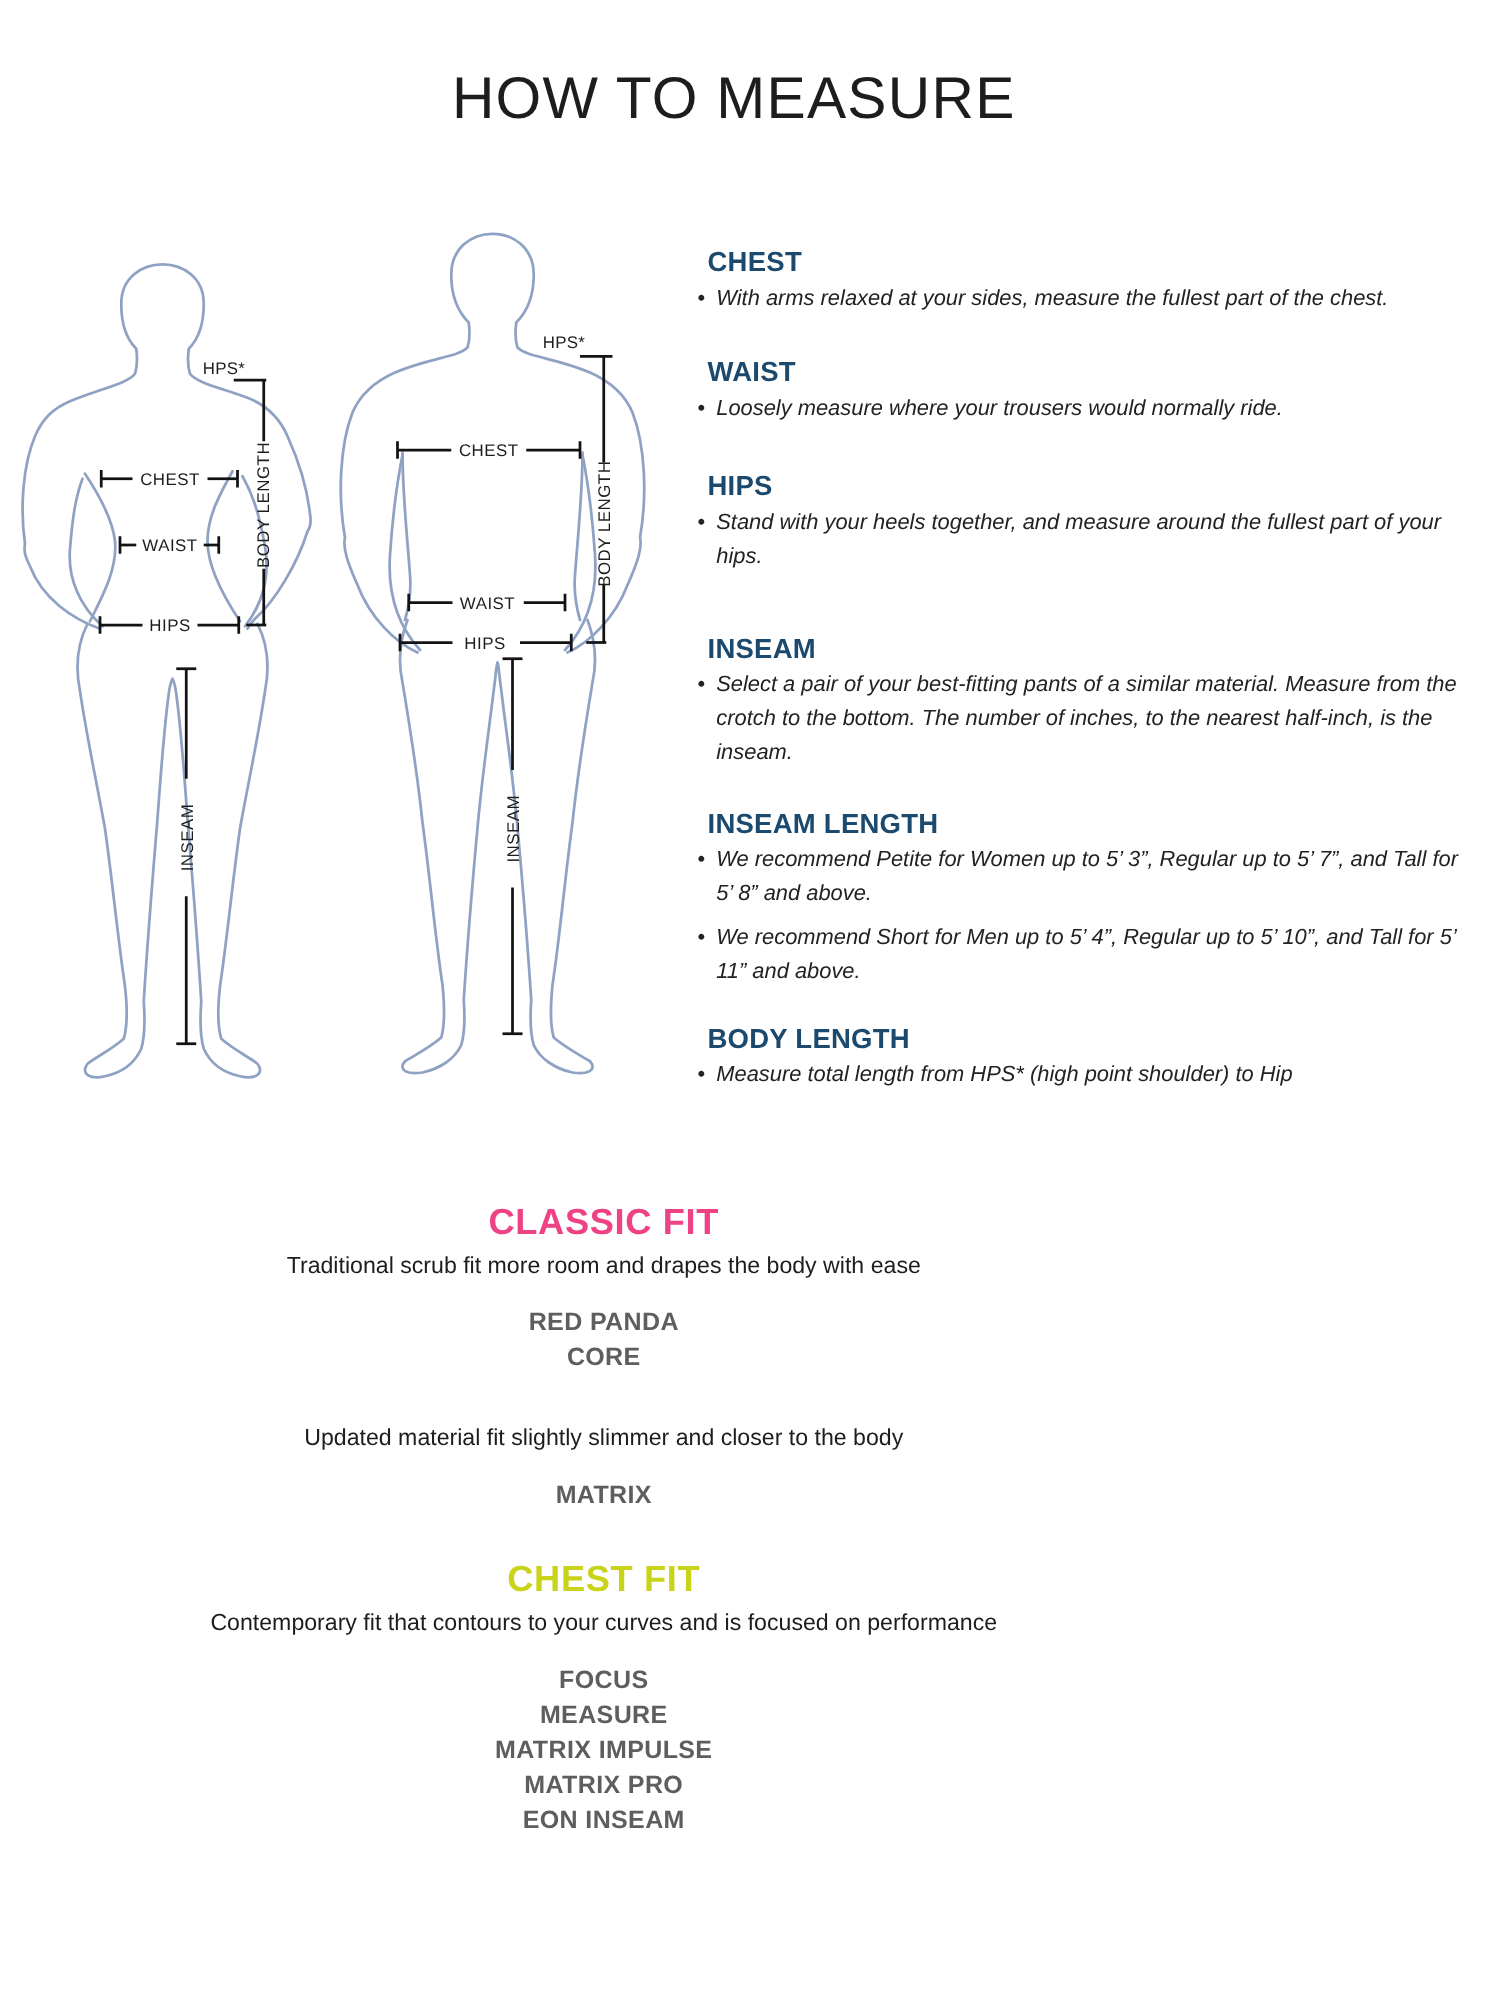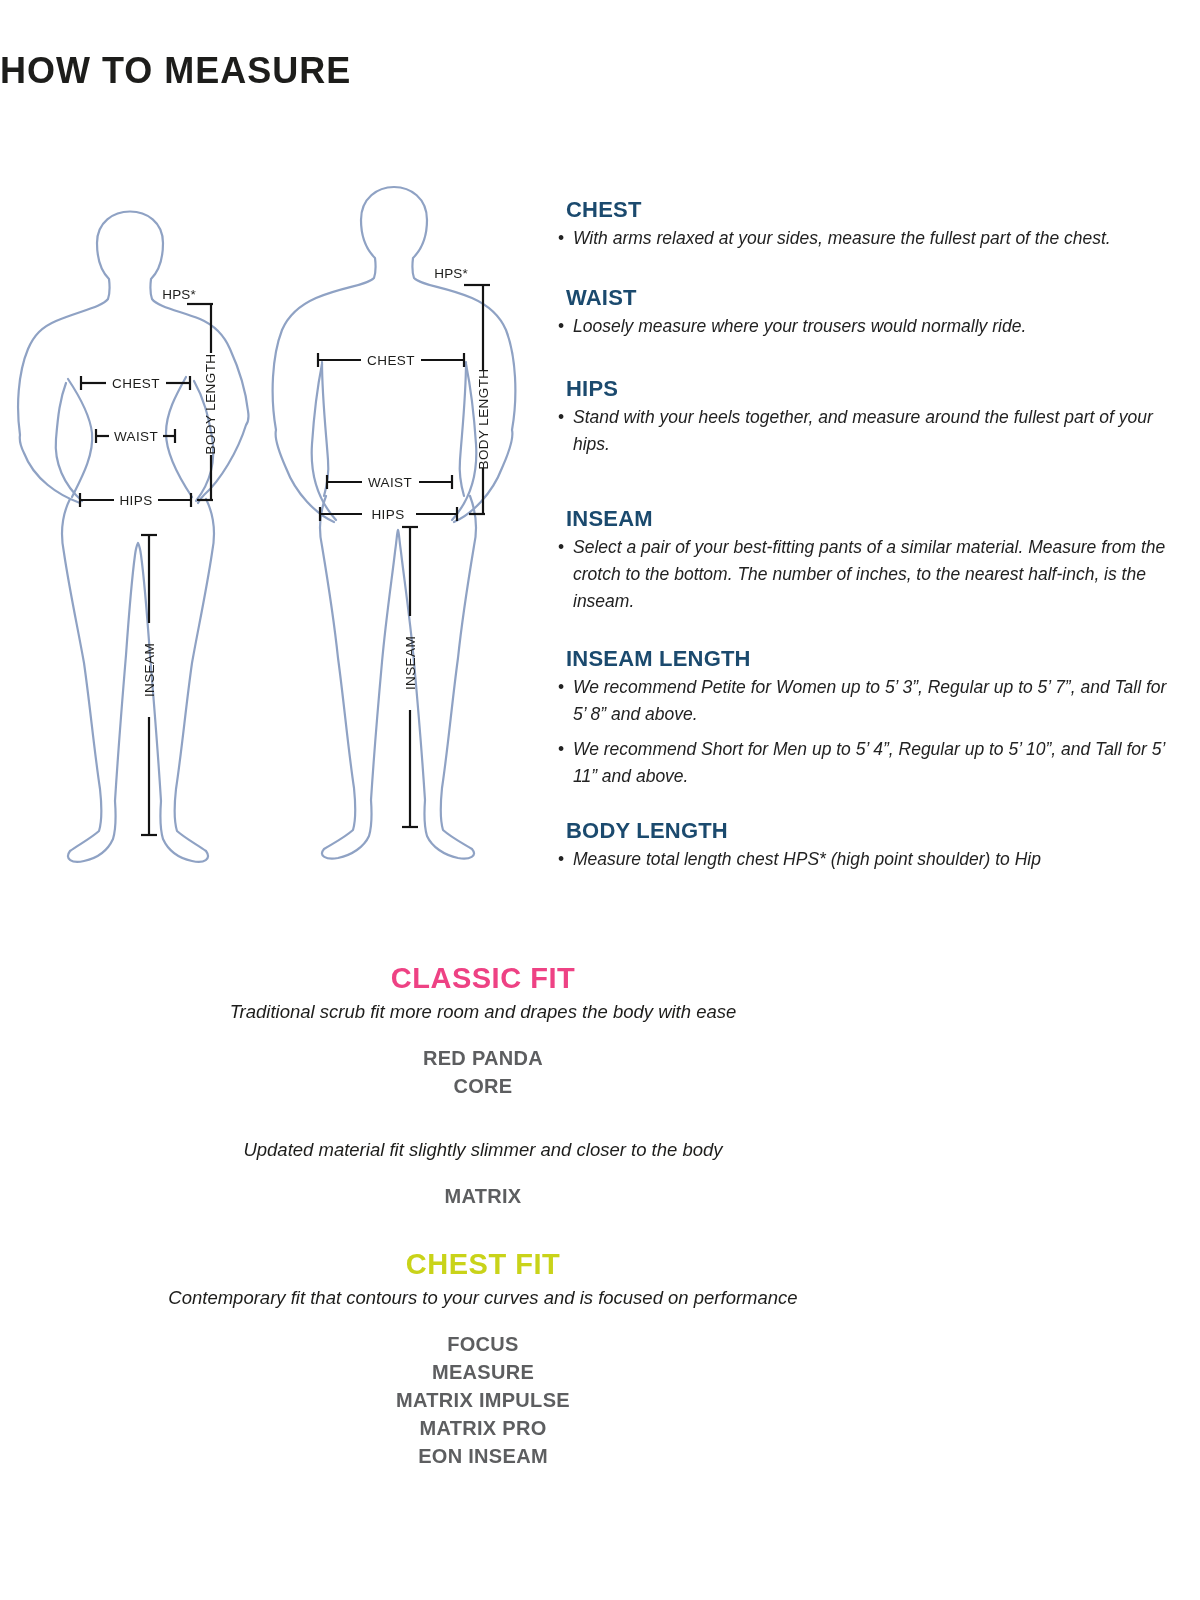--- a/index.html
+++ b/index.html
@@ -1,21 +1,21 @@
 <!DOCTYPE html>
 <html><head>
 <meta charset="utf-8">
 <style>
   html,body { margin:0; padding:0; background:#ffffff; }
   body { width:1200px; height:1600px; position:relative; overflow:hidden;
          font-family:"Liberation Sans", sans-serif; color:#1d1d1b; }
 
   .page-title { position:absolute; top:50px; left:0; width:1200px;
-    box-sizing:border-box; padding-right:26px; 
-    font-size:36px; font-weight:700; letter-spacing:1px; color:#1d1d1b; }
+    box-sizing:border-box; padding-right:26px; text-align:center;
+    font-size:47px; font-weight:400; letter-spacing:1px; color:#1d1d1b; }
 
   
   svg.figure { position:absolute; overflow:visible; }
   .body-line { fill:none; stroke:#8fa2c4; stroke-width:2.2;
                stroke-linecap:round; stroke-linejoin:round; }
   .ann { stroke:#131313; stroke-width:2.2; }
   .ann-label { font-family:"Liberation Sans", sans-serif; font-size:13.5px;
                fill:#1d1d1b; letter-spacing:.4px; }
   .hps-label { font-family:"Liberation Sans", sans-serif; font-size:13.5px;
                fill:#1d1d1b; letter-spacing:.2px; }
@@ -38,21 +38,21 @@
   .m-sec-4 { margin-bottom:28px; }
 
   
   .fits { position:absolute; top:963px; left:0; width:992px;
           box-sizing:border-box; padding-right:26px; text-align:center; }
   .fit-block + .fit-block { margin-top:39px; }
   .fit-name { font-size:29px; font-weight:bold; letter-spacing:.5px;
               line-height:30px; }
   .fit-name.pink  { color:#ee4284; }
   .fit-name.green { color:#c9d319; }
-  .fit-desc { margin-top:8px; font-style:italic; font-size:18.5px;
+  .fit-desc { margin-top:8px; font-size:18.5px;
               line-height:22px; color:#1d1d1b; }
   .fit-brands { margin-top:21px; }
   .brand { font-size:20px; font-weight:bold; color:#5d5e60;
            line-height:28px; letter-spacing:.3px; }
 </style>
 </head>
 <body>
 
 <div class="page-title">HOW TO MEASURE</div>
 
@@ -194,21 +194,21 @@
     <h3>INSEAM LENGTH</h3>
     <ul>
       <li>We recommend Petite for Women up to 5’ 3”, Regular up to 5’ 7”, and Tall for 5’ 8” and above.</li>
       <li>We recommend Short for Men up to 5’ 4”, Regular up to 5’ 10”, and Tall for 5’ 11” and above.</li>
     </ul>
   </div>
 
   <div class="m-section">
     <h3>BODY LENGTH</h3>
     <ul>
-      <li>Measure total length chest HPS* (high point shoulder) to Hip</li>
+      <li>Measure total length from HPS* (high point shoulder) to Hip</li>
     </ul>
   </div>
 
 </div>
 
 <div class="fits">
 
   <div class="fit-block">
     <div class="fit-name pink">CLASSIC FIT</div>
     <div class="fit-desc">Traditional scrub fit more room and drapes the body with ease</div>

